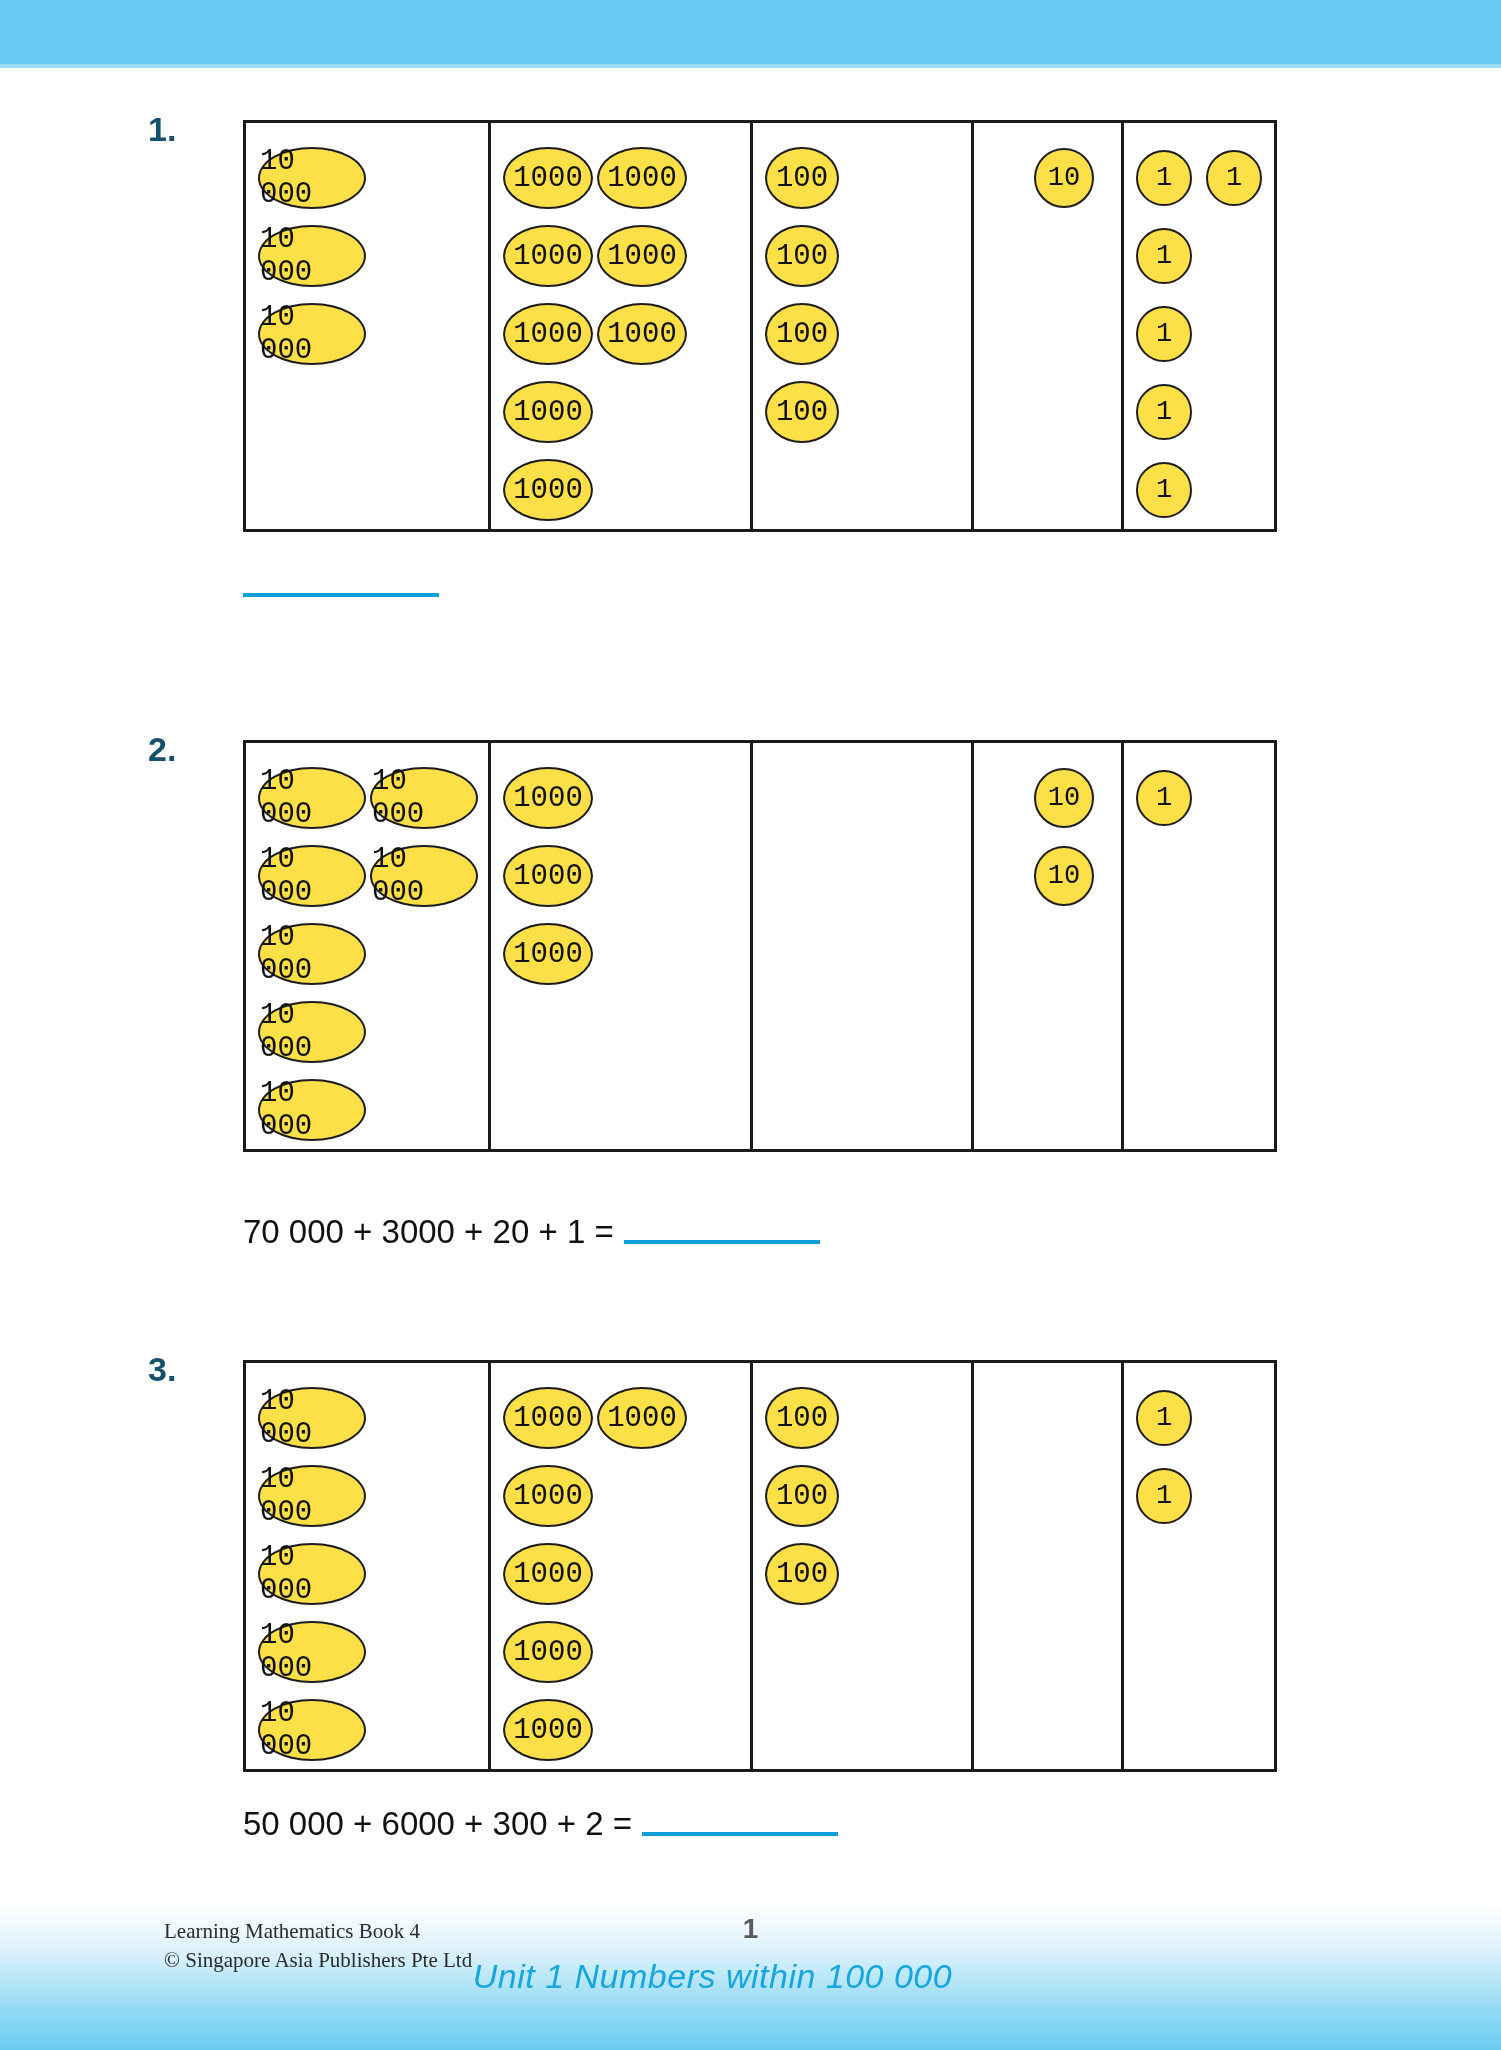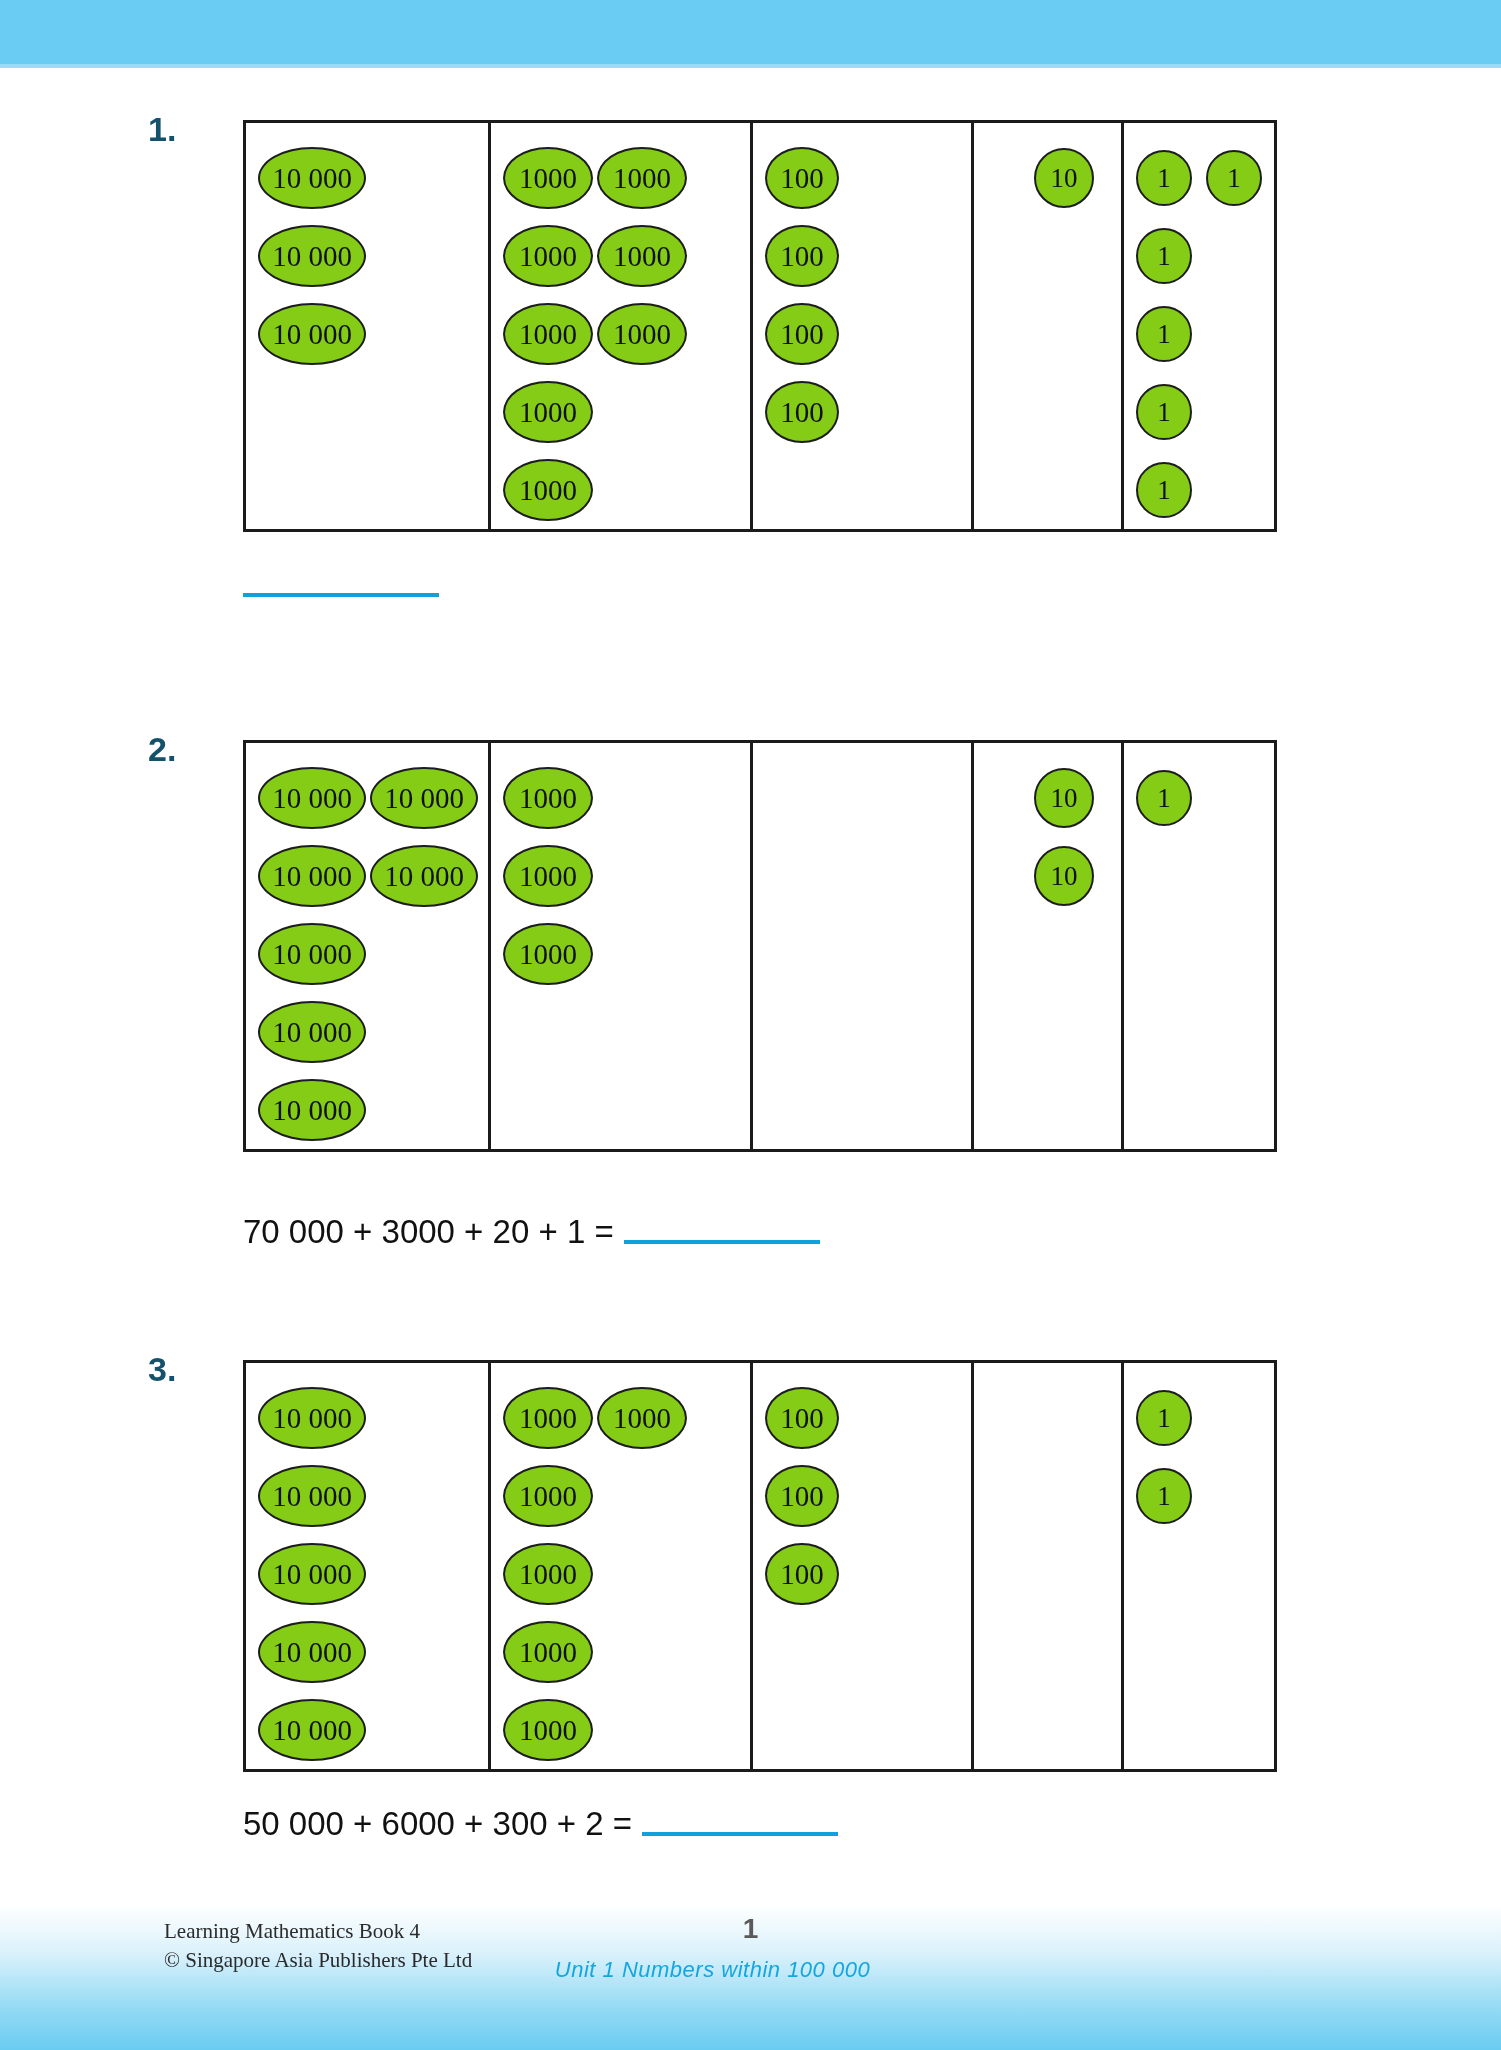--- a/index.html
+++ b/index.html
@@ -94,27 +94,27 @@
   .pv-row {
     display: flex;
     align-items: center;
     height: 78px;
     padding-left: 12px;
     box-sizing: border-box;
   }
 
   
   .chip {
-    background: #84cc16;
+    background: #fde047;
     border: 2px solid #1d1d1d;
     color: #111111;
     display: flex;
     align-items: center;
     justify-content: center;
-    font-family: Liberation Serif, serif;
+    font-family: Liberation Mono, monospace;
     box-sizing: border-box;
     flex: none;
   }
   .chip-10000 {
     width: 108px; height: 62px;
     border-radius: 54px / 31px;
     font-size: 29px;
     margin-right: 4px;
   }
   .chip-1000 {
@@ -193,21 +193,21 @@
     color: #5a5a5a;
   }
   .footer-unit {
     position: absolute;
     left: 0;
     top: 72px;
     width: 1425px;
     text-align: center;
     font-family: "Liberation Sans", sans-serif;
     font-style: italic;
-    font-size: 22px;
+    font-size: 34px;
     color: #15A6E0;
     letter-spacing: 0.5px;
   }
 </style>
 </head>
 <body>
 
 <div class="top-band"></div>
 <div class="top-band-edge"></div>
 

